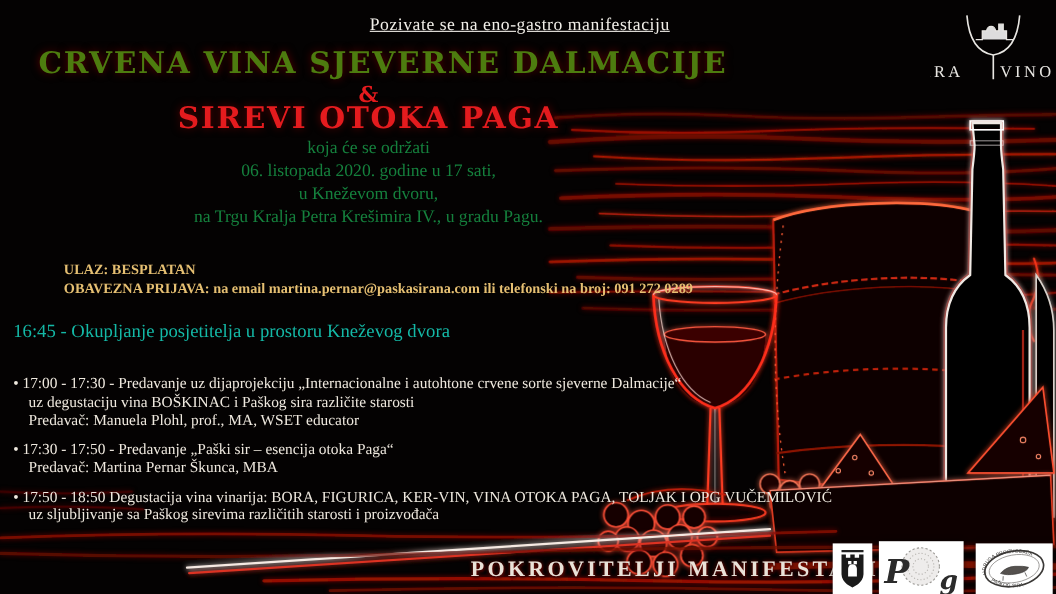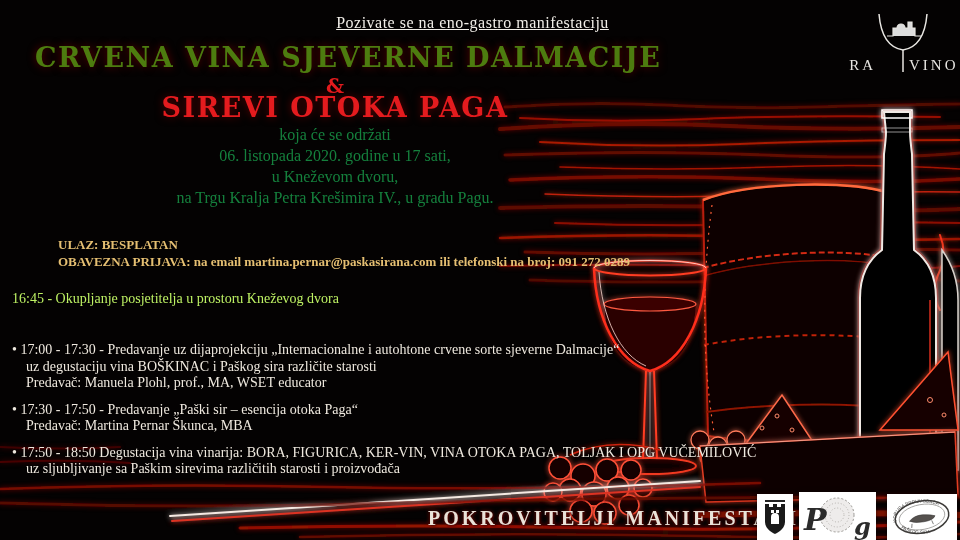--- a/index.html
+++ b/index.html
@@ -10,21 +10,21 @@
   .center{text-align:center;}
   .invite{top:14px;left:0;width:945px;font-size:16px;color:#f2efe9;letter-spacing:.5px;text-decoration:underline;}
   .title1{top:42px;left:35px;width:600px;font-family:"DejaVu Serif",serif;font-weight:bold;
           font-size:27px;letter-spacing:1.5px;color:#4d7c0f;text-shadow:0 0 8px rgba(150,0,0,.6);}
   .amp{top:74px;left:35px;width:600px;font-family:"DejaVu Serif",serif;font-weight:bold;
        font-size:20px;color:#e41b1e;}
   .title2{top:92px;left:35px;width:600px;font-family:"DejaVu Serif",serif;font-weight:bold;
           font-size:27px;letter-spacing:1.5px;color:#e41b1e;text-shadow:0 0 8px rgba(150,0,0,.6);}
   .when{top:124px;left:35px;width:600px;font-size:16px;line-height:21px;color:#15803d;}
   .entry{top:236px;left:18px;font-size:13px;font-weight:bold;line-height:17px;color:#e5bf72;margin-left:40px;}
-  .intro{top:291px;left:12px;font-size:14px;color:#bef264;}
+  .intro{top:291px;left:12px;font-size:17px;color:#14b8a6;}
   .program{top:322px;left:12px;width:740px;font-size:14px;line-height:16.5px;margin-top:20px;}
   .program .item{margin-bottom:10px;}
   .program .cont{padding-left:14px;font-family:Liberation Serif, serif;}
   .speakers{top:484px;left:12px;width:332px;font-size:10.5px;font-weight:bold;line-height:13.5px;}
   .speakers .c{text-align:center;}
   .sponsors-heading{top:507px;left:428px;font-size:20px;font-weight:bold;letter-spacing:3px;
        color:#e9e2d8;text-shadow:0 0 4px #7a0c04,1px 1px 2px #3a0300;}
   .logo-box{position:absolute;z-index:3;background:#fff;box-shadow:0 0 4px rgba(0,0,0,.6);}
   .logo-crest{left:757px;top:494px;width:36px;height:46px;}
   .logo-pg{left:799px;top:492px;width:77px;height:48px;}
@@ -186,21 +186,21 @@
       <div>• 17:00 - 17:30 - Predavanje uz dijaprojekciju „Internacionalne i autohtone crvene sorte sjeverne Dalmacije“</div>
       <div class="cont">uz degustaciju vina BOŠKINAC i Paškog sira različite starosti</div>
       <div class="cont">Predavač: Manuela Plohl, prof., MA, WSET educator</div>
     </div>
     <div class="item">
       <div>• 17:30 - 17:50 - Predavanje „Paški sir – esencija otoka Paga“</div>
       <div class="cont">Predavač: Martina Pernar Škunca, MBA</div>
     </div>
     <div class="item">
       <div>• 17:50 - 18:50 Degustacija vina vinarija: BORA, FIGURICA, KER-VIN, VINA OTOKA PAGA, TOLJAK I OPG VUČEMILOVIĆ</div>
-      <div class="cont">uz sljubljivanje sa Paškim sirevima različitih starosti i proizvođača</div>
+      <div class="cont">uz sljubljivanje sa Paškog sirevima različitih starosti i proizvođača</div>
     </div>
   </div>
 
 
   <div class="txt sponsors-heading">POKROVITELJI MANIFESTACIJE:</div>
 
   <div class="logo-box logo-crest">
     <svg viewBox="0 0 36 46" width="36" height="46">
       <path d="M8 6 h20 v2 h-20 Z" fill="#222"></path>
       <path d="M8 10 h4 v3 h4 v-3 h4 v3 h4 v-3 h4 v18 c0 8 -10 12 -10 12 s-10 -4 -10 -12 Z" fill="#1a1a1a"></path>

